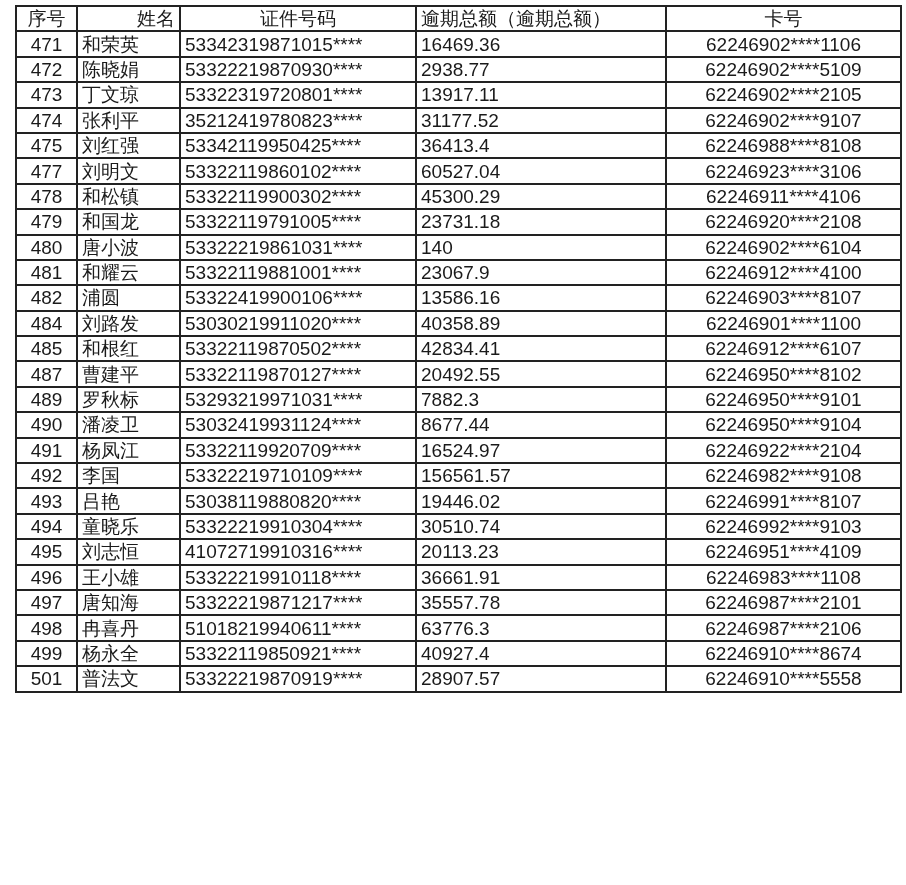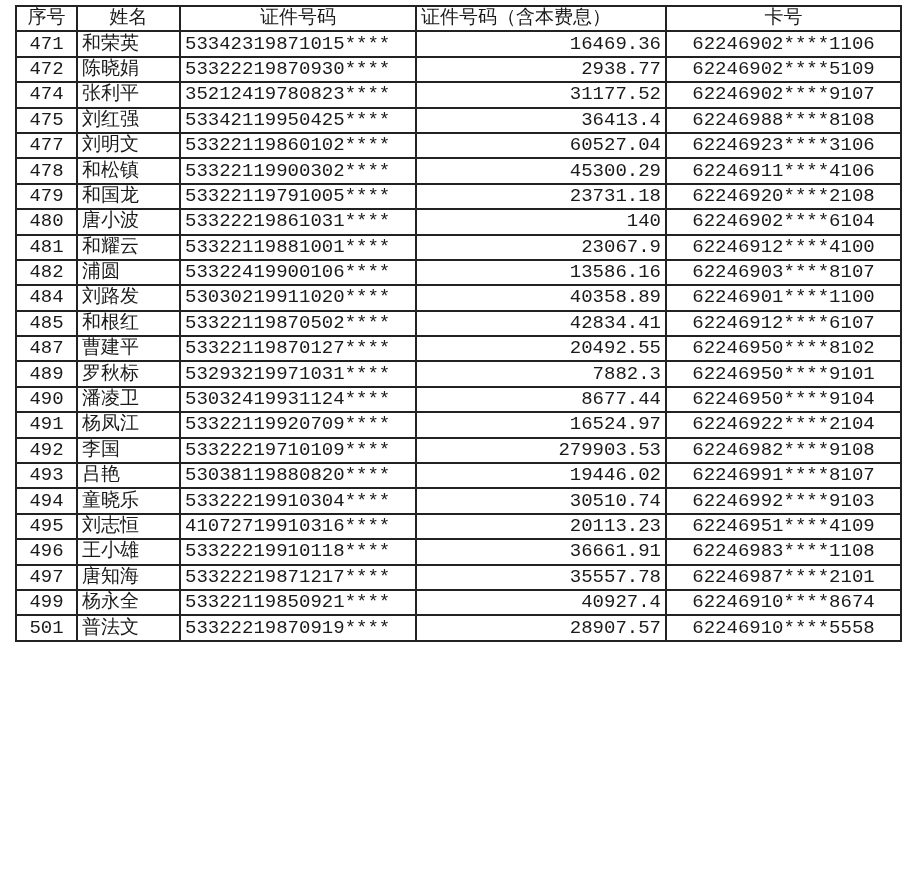--- a/index.html
+++ b/index.html
@@ -1,82 +1,89 @@
 <!DOCTYPE html>
 <html><head>
 <meta charset="utf-8">
 <style>
   html, body { margin: 0; padding: 0; background: #ffffff; }
   body { width: 906px; height: 885px; position: relative; overflow: hidden; }
   table.sheet {
     position: absolute; left: 15px; top: 5px;
     border-collapse: collapse;
-    font-family: Liberation Mono, monospace;
+    font-family: Liberation Sans, sans-serif;
     color: #1a1a1a;
     table-layout: fixed;
   }
   table.sheet td, table.sheet th {
     border: 2px solid #222;
     height: 23.4px;
     padding: 0 4px;
     font-size: 19px;
     font-weight: normal;
     line-height: 23px;
     white-space: nowrap;
     overflow: hidden;
   }
   col.c-seq { width: 61px; }
   col.c-name { width: 103px; }
   col.c-id { width: 236px; }
   col.c-amt { width: 250px; }
   col.c-card { width: 235px; }
   .center { text-align: center; }
   .left { text-align: left; }
-  .right { text-align: right; }
+  .right { }
   th { text-align: center; }
-  th.h-name { text-align: center; }
+  th.h-name { text-align: right; }
   th.h-amt { text-align: left; }
   td.id { padding-left: 18px; letter-spacing: 0px; }
 </style>
 </head>
 <body>
 
 <table class="sheet">
   <colgroup>
     <col class="c-seq">
       <col class="c-name">
       <col class="c-id">
       <col class="c-amt">
       <col class="c-card">
   </colgroup>
   <thead>
     <tr>
       <th>序号</th>
       <th class="h-name">姓名</th>
       <th>证件号码</th>
-      <th class="h-amt">证件号码（含本费息）</th>
+      <th class="h-amt">逾期总额（逾期总额）</th>
       <th>卡号</th>
     </tr>
   </thead>
   <tbody id="tbody">
       <tr>
         <td class="center">471</td>
         <td class="left">和荣英</td>
         <td class="left id">53342319871015****</td>
         <td class="right">16469.36</td>
         <td class="center">62246902****1106</td>
       </tr>
       <tr>
         <td class="center">472</td>
         <td class="left">陈晓娟</td>
         <td class="left id">53322219870930****</td>
         <td class="right">2938.77</td>
         <td class="center">62246902****5109</td>
       </tr>
       <tr>
+        <td class="center">473</td>
+        <td class="left">丁文琼</td>
+        <td class="left id">53322319720801****</td>
+        <td class="right">13917.11</td>
+        <td class="center">62246902****2105</td>
+      </tr>
+      <tr>
         <td class="center">474</td>
         <td class="left">张利平</td>
         <td class="left id">35212419780823****</td>
         <td class="right">31177.52</td>
         <td class="center">62246902****9107</td>
       </tr>
       <tr>
         <td class="center">475</td>
         <td class="left">刘红强</td>
         <td class="left id">53342119950425****</td>
@@ -164,21 +171,21 @@
         <td class="center">491</td>
         <td class="left">杨凤江</td>
         <td class="left id">53322119920709****</td>
         <td class="right">16524.97</td>
         <td class="center">62246922****2104</td>
       </tr>
       <tr>
         <td class="center">492</td>
         <td class="left">李国</td>
         <td class="left id">53322219710109****</td>
-        <td class="right">279903.53</td>
+        <td class="right">156561.57</td>
         <td class="center">62246982****9108</td>
       </tr>
       <tr>
         <td class="center">493</td>
         <td class="left">吕艳</td>
         <td class="left id">53038119880820****</td>
         <td class="right">19446.02</td>
         <td class="center">62246991****8107</td>
       </tr>
       <tr>
@@ -203,20 +210,27 @@
         <td class="center">62246983****1108</td>
       </tr>
       <tr>
         <td class="center">497</td>
         <td class="left">唐知海</td>
         <td class="left id">53322219871217****</td>
         <td class="right">35557.78</td>
         <td class="center">62246987****2101</td>
       </tr>
       <tr>
+        <td class="center">498</td>
+        <td class="left">冉喜丹</td>
+        <td class="left id">51018219940611****</td>
+        <td class="right">63776.3</td>
+        <td class="center">62246987****2106</td>
+      </tr>
+      <tr>
         <td class="center">499</td>
         <td class="left">杨永全</td>
         <td class="left id">53322119850921****</td>
         <td class="right">40927.4</td>
         <td class="center">62246910****8674</td>
       </tr>
       <tr>
         <td class="center">501</td>
         <td class="left">普法文</td>
         <td class="left id">53322219870919****</td>

